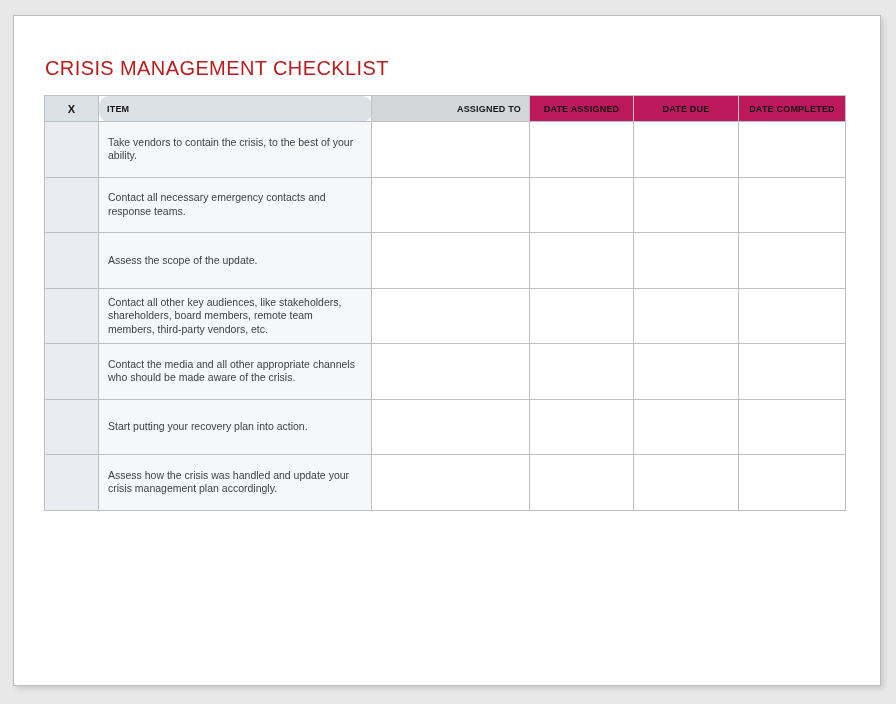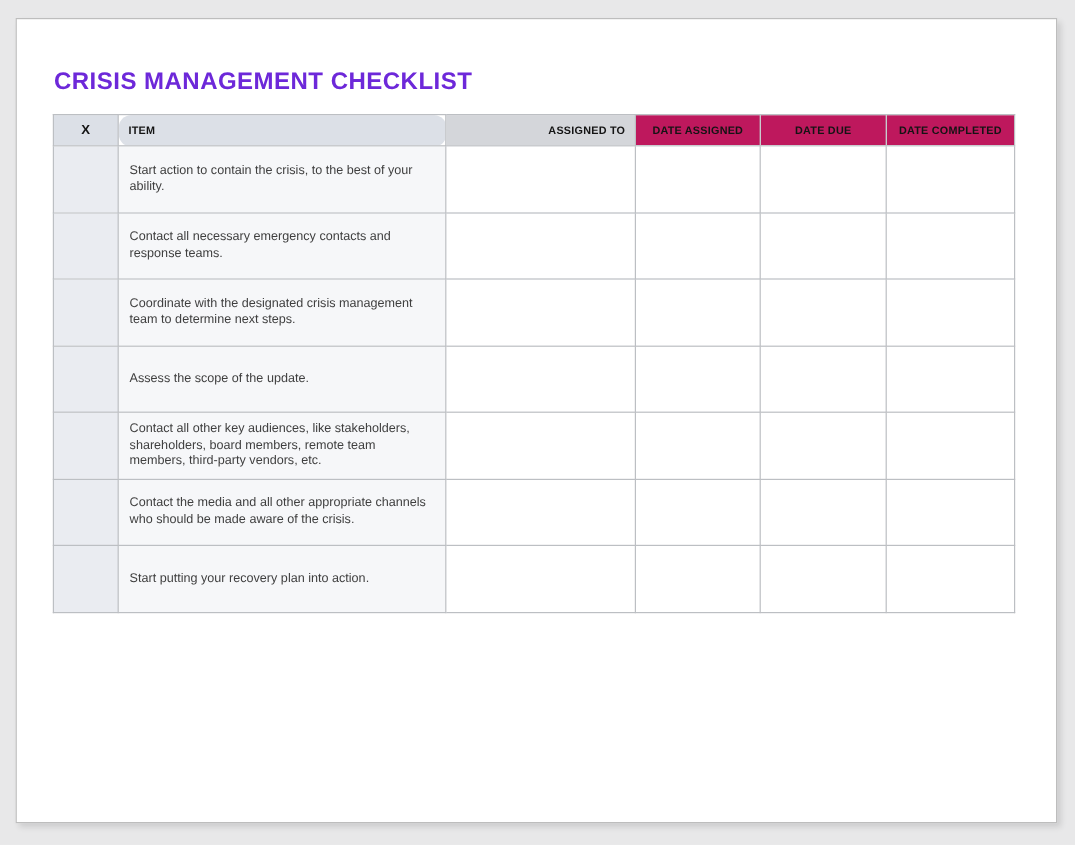--- a/index.html
+++ b/index.html
@@ -20,22 +20,22 @@
     background: #ffffff;
     border: 1px solid #bdbdbd;
     box-shadow: 3px 3px 5px rgba(0,0,0,0.12);
     box-sizing: border-box;
   }
   .doc-title {
     position: absolute;
     left: 31px;
     top: 41px;
     font-size: 20px;
-    font-weight: bold;
-    color: #6d28d9;
+    font-weight: normal;
+    color: #b91c1c;
     letter-spacing: 0.4px;
     white-space: nowrap;
   }
   table.checklist {
     position: absolute;
     left: 30px;
     top: 79px;
     width: 801px;
     border-collapse: collapse;
     table-layout: fixed;
@@ -93,37 +93,29 @@
         <th class="th-item">ITEM</th>
         <th class="th-assigned">ASSIGNED TO</th>
         <th class="th-date">DATE ASSIGNED</th>
         <th class="th-date">DATE DUE</th>
         <th class="th-date">DATE COMPLETED</th>
       </tr>
     </thead>
     <tbody>
       <tr class="body-row">
         <td class="td-check"></td>
-        <td class="td-item">Start action to contain the crisis, to the best of your ability.</td>
+        <td class="td-item">Take vendors to contain the crisis, to the best of your ability.</td>
         <td class="td-blank"></td>
         <td class="td-blank"></td>
         <td class="td-blank"></td>
         <td class="td-blank"></td>
       </tr>
       <tr class="body-row">
         <td class="td-check"></td>
         <td class="td-item">Contact all necessary emergency contacts and response teams.</td>
-        <td class="td-blank"></td>
-        <td class="td-blank"></td>
-        <td class="td-blank"></td>
-        <td class="td-blank"></td>
-      </tr>
-      <tr class="body-row">
-        <td class="td-check"></td>
-        <td class="td-item">Coordinate with the designated crisis management team to determine next steps.</td>
         <td class="td-blank"></td>
         <td class="td-blank"></td>
         <td class="td-blank"></td>
         <td class="td-blank"></td>
       </tr>
       <tr class="body-row">
         <td class="td-check"></td>
         <td class="td-item">Assess the scope of the update.</td>
         <td class="td-blank"></td>
         <td class="td-blank"></td>
@@ -147,15 +139,23 @@
         <td class="td-blank"></td>
       </tr>
       <tr class="body-row">
         <td class="td-check"></td>
         <td class="td-item">Start putting your recovery plan into action.</td>
         <td class="td-blank"></td>
         <td class="td-blank"></td>
         <td class="td-blank"></td>
         <td class="td-blank"></td>
       </tr>
+      <tr class="body-row">
+        <td class="td-check"></td>
+        <td class="td-item">Assess how the crisis was handled and update your crisis management plan accordingly.</td>
+        <td class="td-blank"></td>
+        <td class="td-blank"></td>
+        <td class="td-blank"></td>
+        <td class="td-blank"></td>
+      </tr>
     </tbody>
   </table>
 </div>
 
 </body></html>

